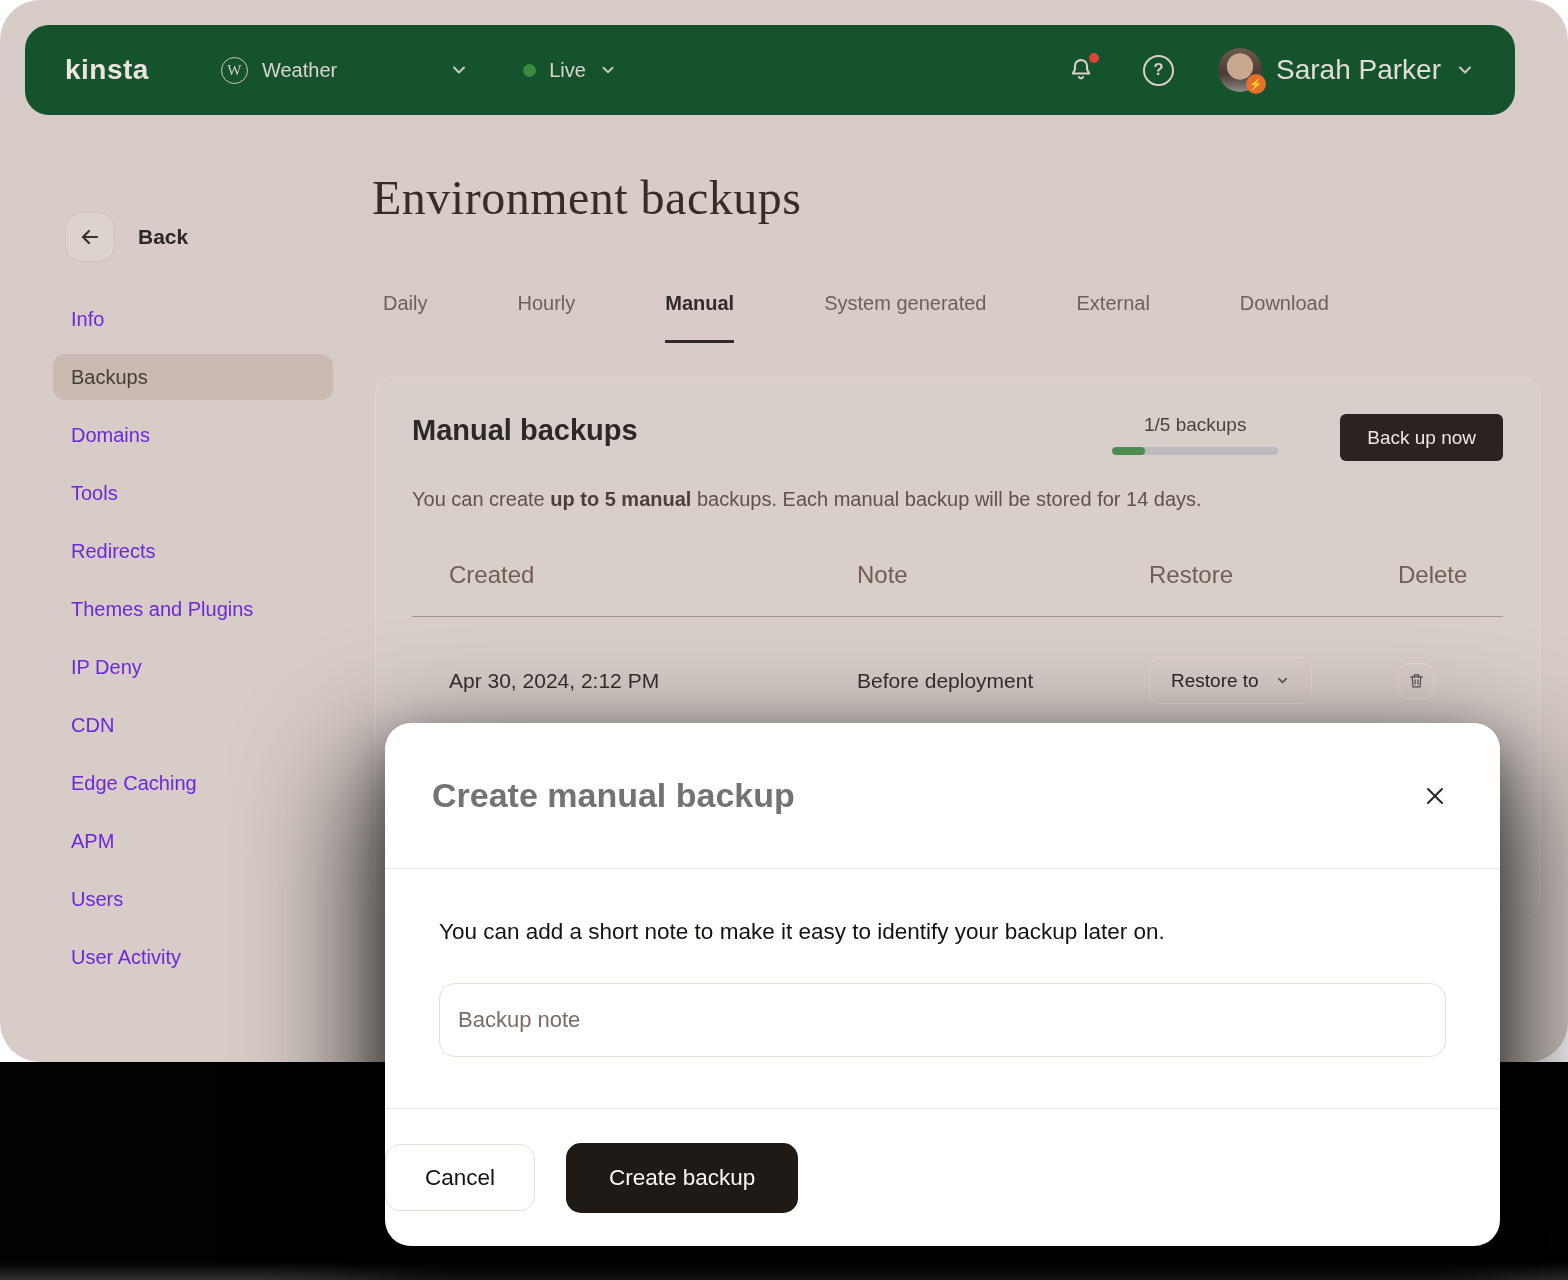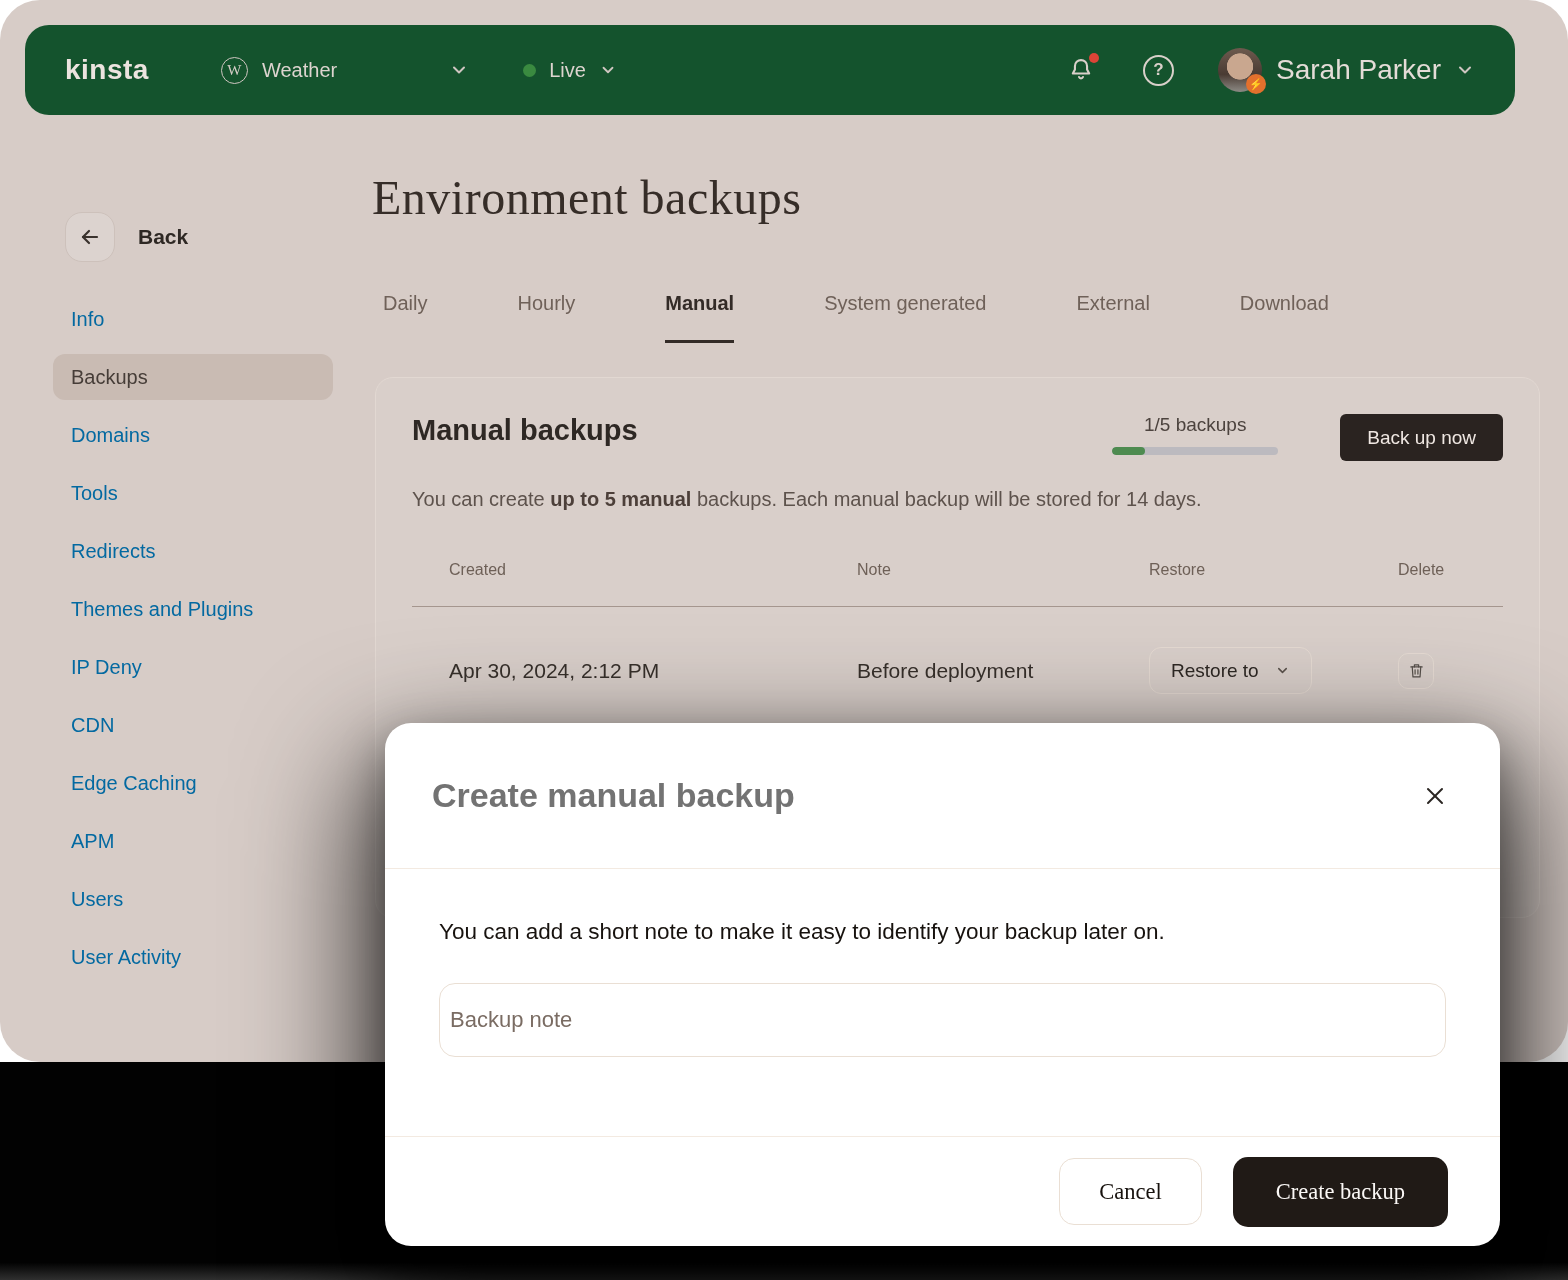--- a/index.html
+++ b/index.html
@@ -70,21 +70,21 @@
   .back-row { position:absolute; left:65px; top:212px; display:flex; align-items:center; gap:23px; cursor:pointer;text-align:right; }
   .back-btn {
     width:50px; height:50px; border-radius:17px; background:#dcd3cf;
     border:1px solid #cdc1bb; display:flex; align-items:center; justify-content:center;
   }
   .back-btn svg { stroke:#3a322d; fill:none; stroke-width:2.2; stroke-linecap:round; stroke-linejoin:round; }
   .back-label { font-size:21px; font-weight:700; color:#2e2824; }
   .side-menu { position:absolute; left:53px; top:296px; width:280px; }
   .side-item {
     height:46px; margin-bottom:12px; display:flex; align-items:center;
-    padding-left:18px; border-radius:12px; font-size:20px; color:#0369a1; cursor:pointer;
+    padding-left:18px; border-radius:12px; font-size:20px; color:#6d28d9; cursor:pointer;
   }
   .side-item.active { background:#c9bbb3; color:#463d38; }
 
   
   .page-title {
     position:absolute; left:372px; top:170px;
     font-family:"Liberation Serif", "DejaVu Serif", serif;
     font-size:48px; font-weight:500; color:#362d28; letter-spacing:0.5px;
   }
   .tabs { position:absolute; left:383px; top:292px; display:flex; gap:90px; }
@@ -103,21 +103,21 @@
   .quota-track { width:166px; height:8px; border-radius:4px; background:#bcbabf; overflow:hidden; }
   .quota-fill { height:100%; border-radius:4px; background:#4e8b50; }
   .btn-dark {
     background:#2a2320; color:#efe7e2; border:none; border-radius:6px;
     font-size:19px; font-family:inherit; padding:0 27px; height:47px; cursor:pointer;
   }
   .card-desc { margin:27px 36px 0 36px; font-size:20px; color:#5d524c; }
   .card-desc b { color:#4c3f39; }
   .tbl { margin:0 36px; }
   .tbl-head, .tbl-row { display:grid; grid-template-columns:445px 292px 249px 1fr; align-items:center; }
-  .tbl-head { padding:50px 0 27px 0; border-bottom:1.5px solid #a5968e; font-size:16px; color:#6e6057; }
+  .tbl-head { padding:50px 0 27px 0; border-bottom:1.5px solid #a5968e; font-size:24px; color:#6e6057; }
   .tbl-head > div:first-child, .tbl-row > div:first-child { padding-left:37px; }
   .tbl-row { padding-top:40px; font-size:21px; color:#37302b; }
   .restore-btn {
     justify-self:start; display:inline-flex; align-items:center; gap:16px;
     padding:0 21px; height:47px; background:transparent; cursor:pointer;
     border:1.4px solid #e6dbd3; border-radius:12px; font-family:inherit;
     font-size:19px; color:#2e2824;
   }
   .restore-btn .chev { stroke:#5a514b; }
   .trash-btn {
@@ -136,28 +136,28 @@
     height:146px; display:flex; align-items:center; padding:0 47px;
     border-bottom:1px solid #f3eae1;
   }
   .modal-title { font-size:34px; font-weight:700; color:#737373; }
   .close-btn { margin-left:auto; background:none; border:none; cursor:pointer; padding:6px; }
   .close-btn svg { display:block; stroke:#2a2522; fill:none; stroke-width:2; stroke-linecap:round; }
   .modal-body { padding:50px 54px 0 54px; }
   .modal-desc { font-size:22.5px; color:#17120e; }
   .note-input {
     margin-top:38px; width:100%; height:74px; border:1.5px solid #eadfd4;
-    border-radius:16px; padding:0 10px; font-family:inherit; font-size:22px;
+    border-radius:16px; padding:0 18px; font-family:inherit; font-size:22px;
     color:#37302b; background:#fff; outline:none; display:block;
   }
   .note-input::placeholder { color:#7a6c63; }
   .modal-foot {
-    position:absolute; left:0; bottom:0; width:100%; height:110px;
+    position:absolute; left:0; bottom:0; width:100%; height:138px;
     border-top:1px solid #f3eae1; display:flex; align-items:center;
-    justify-content:flex-end; gap:31px; padding-right:52px;font-family:Liberation Serif, serif;
+    gap:31px; padding-right:52px;
   }
   .btn-cancel {
     height:67px; padding:0 39px; background:#fff; border:1.4px solid #eadfd4;
     border-radius:15px; font-family:inherit; font-size:22.5px; color:#17120e; cursor:pointer;
   }
   .btn-create {
     height:70px; padding:0 43px; background:#201a16; border:none;
     border-radius:15px; font-family:inherit; font-size:22.5px; color:#fbf8f6; cursor:pointer;
   }
 </style>

